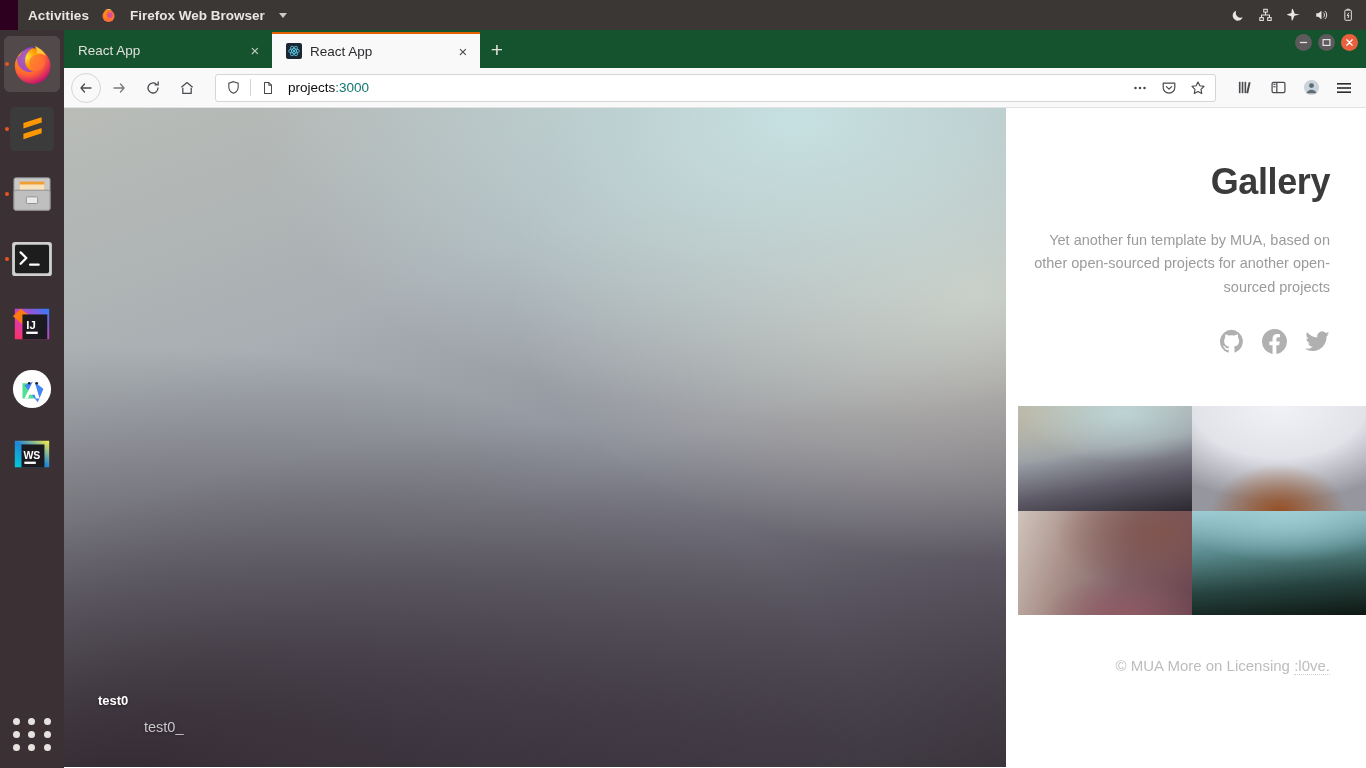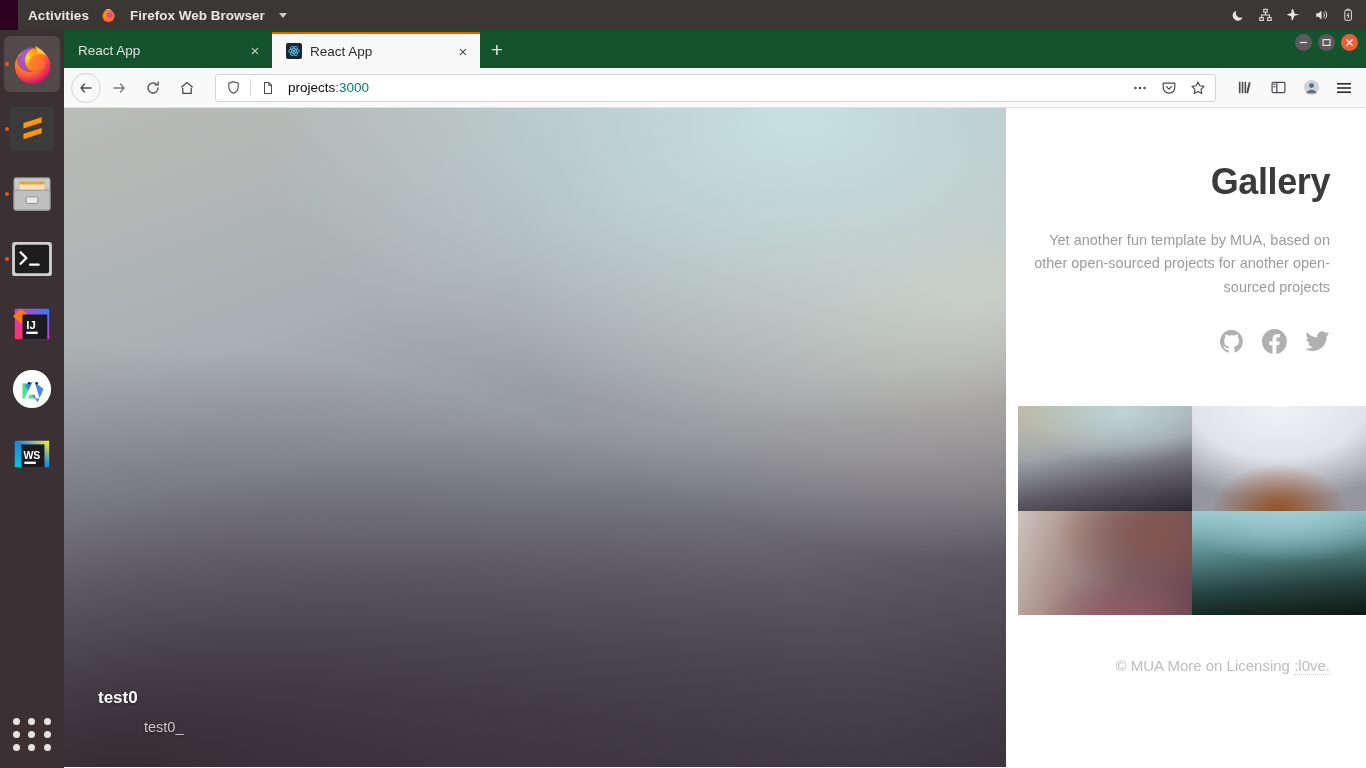--- a/index.html
+++ b/index.html
@@ -138,21 +138,21 @@
     width: 942px; height: 659px; position: relative;
     background:
       radial-gradient(120% 95% at 78% 2%,  rgba(199,226,227,.95) 0%, rgba(199,226,227,0) 48%),
       radial-gradient(110% 90% at 97% 28%, rgba(221,216,199,.75) 0%, rgba(221,216,199,0) 45%),
       radial-gradient(130% 110% at 6% 104%, rgba(50,40,48,.98) 0%, rgba(50,40,48,0) 62%),
       radial-gradient(150% 120% at 56% 120%, rgba(60,55,66,.95) 0%, rgba(60,55,66,0) 60%),
       linear-gradient(160deg, #b9bcb7 0%, #a9afb3 30%, #8f929c 55%, #5e5964 80%, #3a3238 100%);
     overflow: hidden;
   }
   #hero-caption { position: absolute; left: 34px; bottom: 32px; }
-  #hero-caption .t { font-size: 17px; font-weight: bold; color: #fff;
+  #hero-caption .t { font-size: 13px; font-weight: bold; color: #fff;
                      text-shadow: 0 1px 3px rgba(0,0,0,.45); }
   #hero-caption .s { font-size: 14.5px; color: #c9c6ca; margin-top: 11px;
                      text-shadow: 0 1px 3px rgba(0,0,0,.35); margin-left: 46px; }
 
   #panel { width: 360px; height: 659px; background: #fff; position: relative; }
   #panel-inner { padding: 0 36px 0 14px; text-align: right; }
   #gallery-title { font-size: 36px; font-weight: bold; color: #3b3b3b;
                    letter-spacing: -.4px; padding-top: 53px; }
   #gallery-desc { font-size: 14.5px; line-height: 1.62; color: #9b9b9b;
                   margin-top: 26px; }

